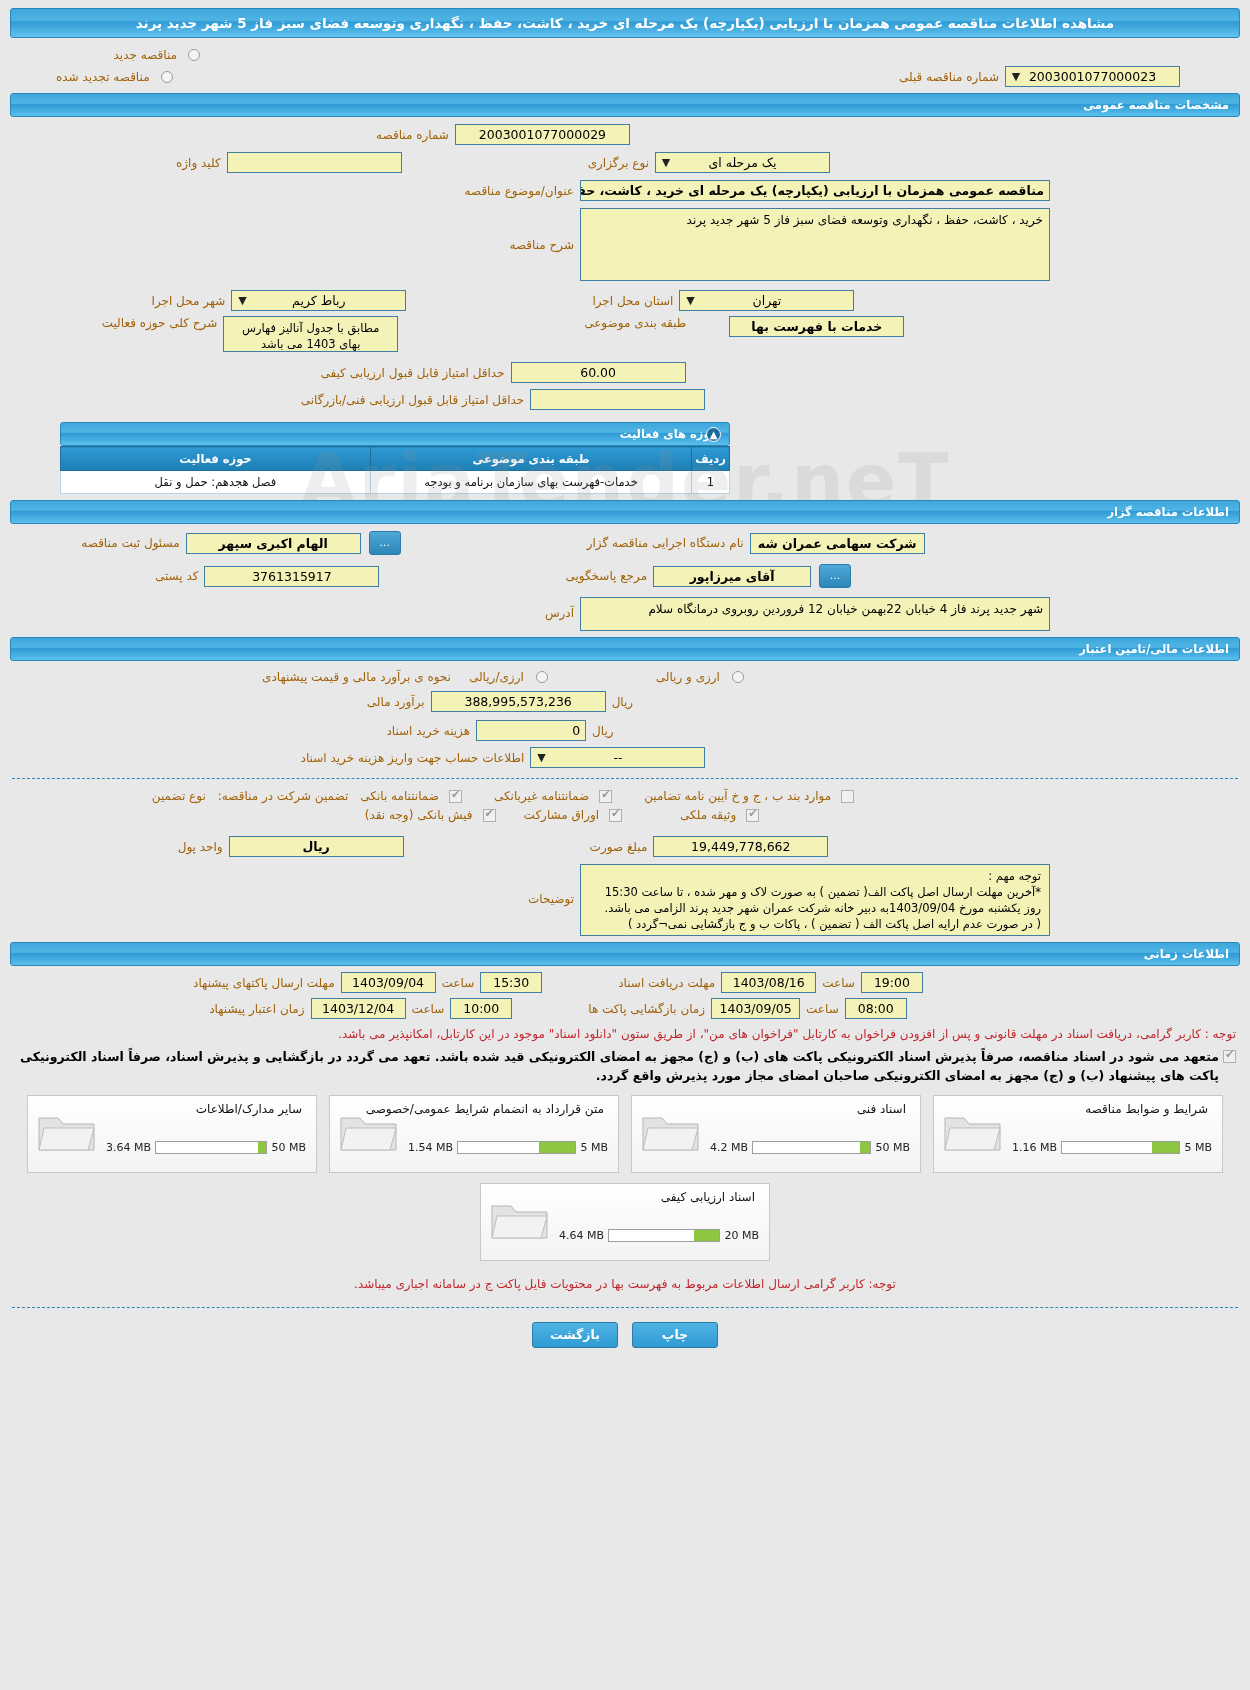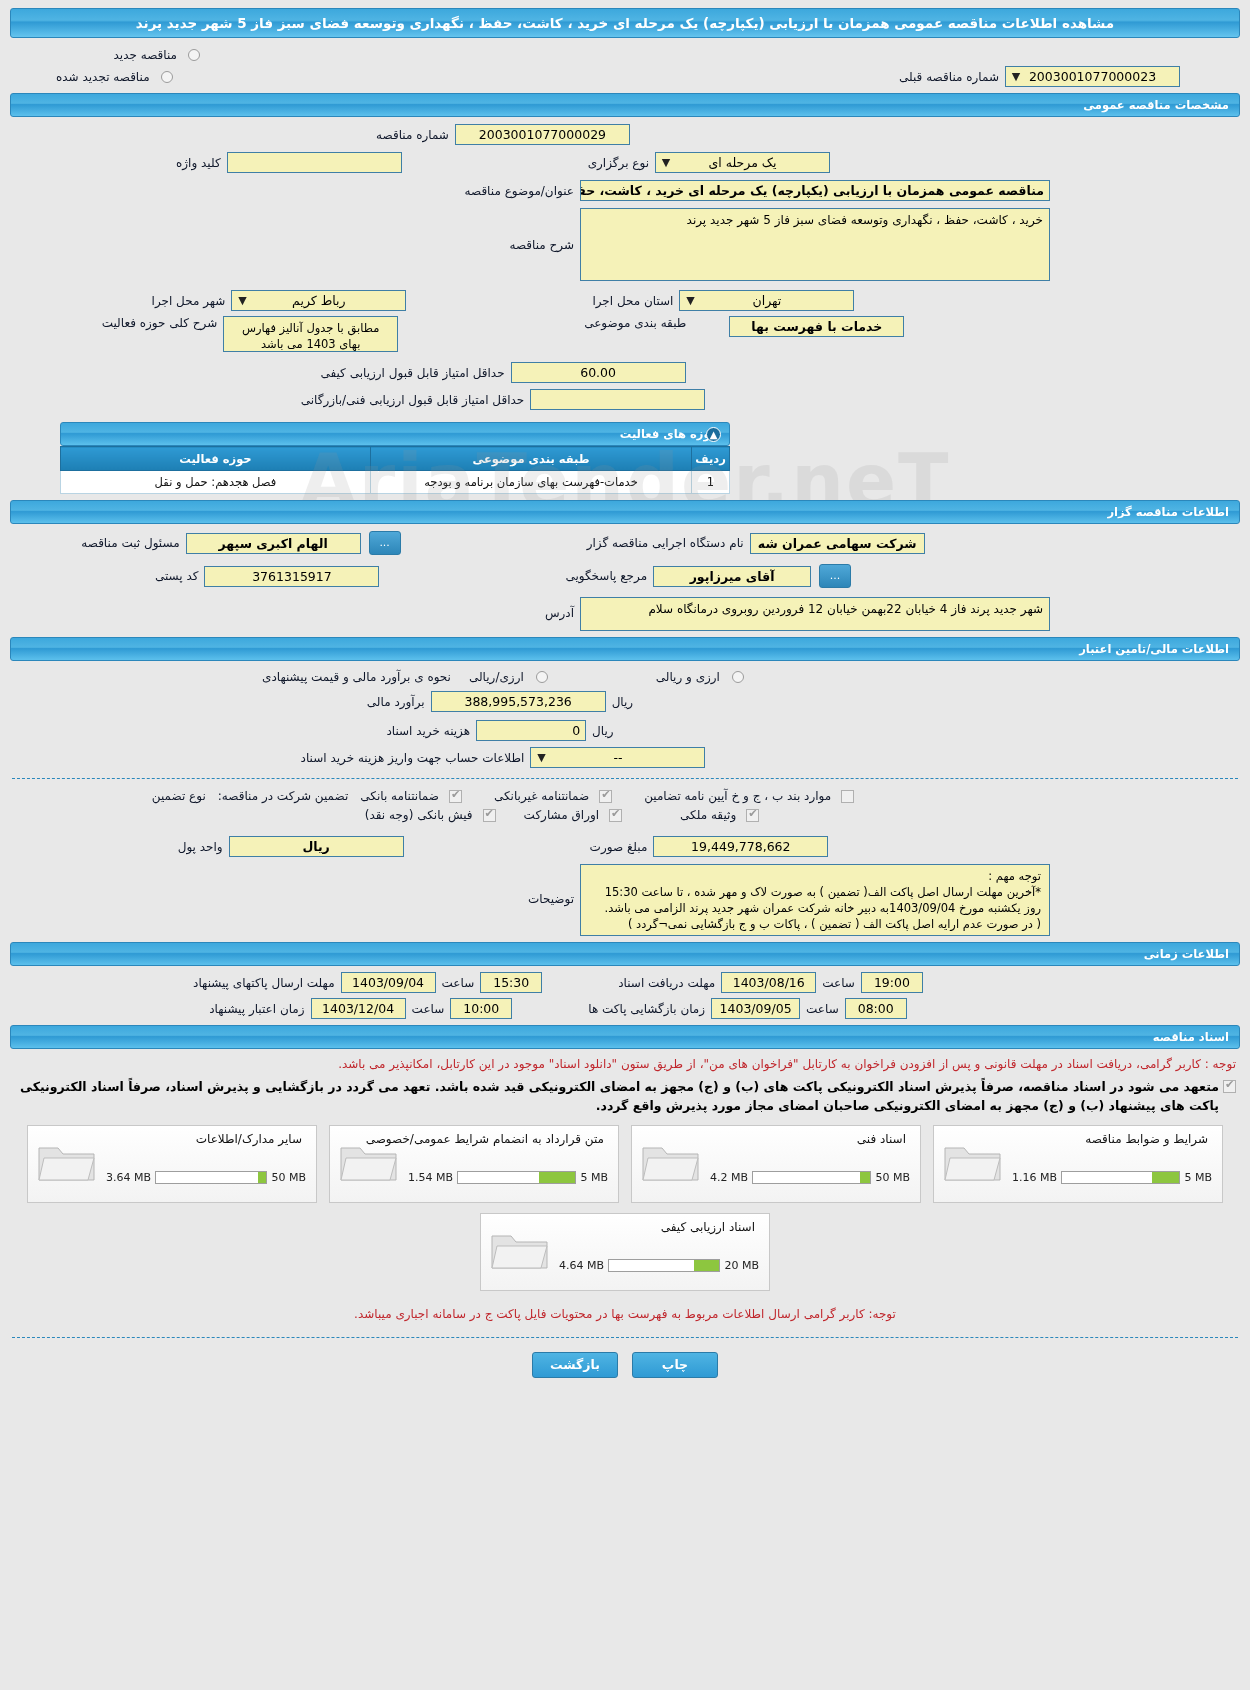--- a/index.html
+++ b/index.html
@@ -47,21 +47,21 @@
     border: 1px solid #fff;
     color: #fff;
     font-size: 10px;
     line-height: 13px;
     text-align: center;
   }
 
   
   .row { display: flex; align-items: center; justify-content: flex-start; margin-top: 7px; }
   .pair { display: flex; align-items: center; }
-  .lbl { font-size: 12px; color: #0f172a; padding: 0 6px; white-space: nowrap; text-align: center; }
+  .lbl { font-size: 12px; color: #a16207; padding: 0 6px; white-space: nowrap; text-align: center; }
   .fld {
     background: #f5f2b8;
     border: 1px solid #3f7fa6;
     height: 21px;
     line-height: 19px;
     padding: 0 5px;
     font-size: 12.5px;
     color: #000;
     text-align: center;
     overflow: hidden;
@@ -456,21 +456,20 @@
       </div>
       <div class="pair" style="margin-right:70px;">
         <div class="fld ltr" style="width:62px;">10:00</div>
         <span class="lbl">ساعت</span>
         <div class="fld ltr" style="width:95px;">1403/12/04</div>
         <span class="lbl">زمان اعتبار پیشنهاد</span>
       </div>
     </div>
   </div>
 
-  <div class="bar">اسناد مناقصه</div>
 
   <div class="note-red">توجه : کاربر گرامی، دریافت اسناد در مهلت قانونی و پس از افزودن فراخوان به کارتابل "فراخوان های من"، از طریق ستون "دانلود اسناد" موجود در این کارتابل، امکانپذیر می باشد.</div>
 
   <div style="display:flex; align-items:flex-start; margin:4px 14px 0 14px;">
     <span class="cb on" style="margin-top:3px; margin-left:4px; flex:none;"></span>
     <div class="note-black" style="margin:0;">متعهد می شود در اسناد مناقصه، صرفاً پذیرش اسناد الکترونیکی پاکت های (ب) و (ج) مجهز به امضای الکترونیکی قید شده باشد. تعهد می گردد در بازگشایی و پذیرش اسناد، صرفاً اسناد الکترونیکی پاکت های پیشنهاد (ب) و (ج) مجهز به امضای الکترونیکی صاحبان امضای مجاز مورد پذیرش واقع گردد.</div>
   </div>
 
   <div class="docs-wrap">
     <div class="doc-card">

